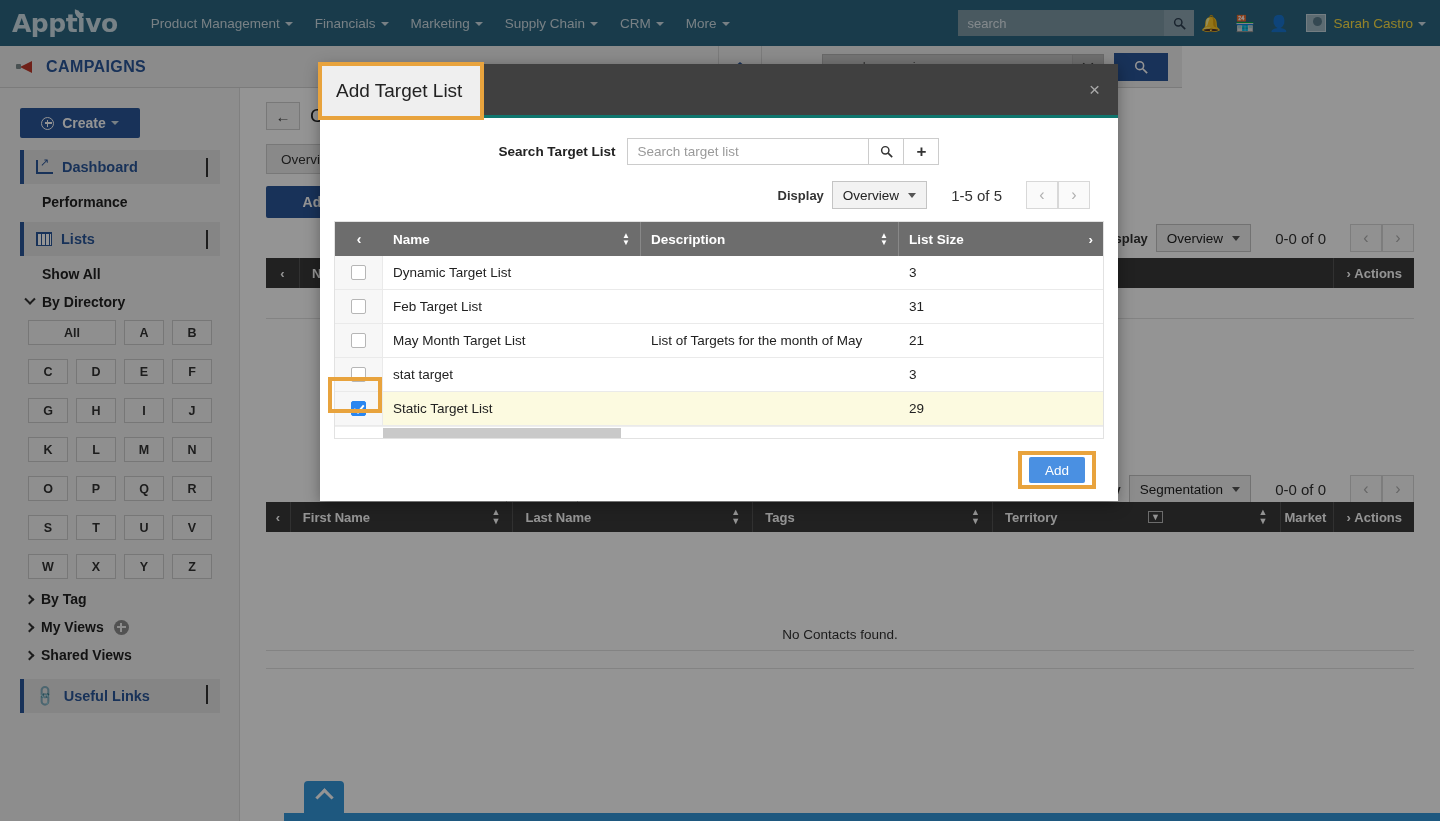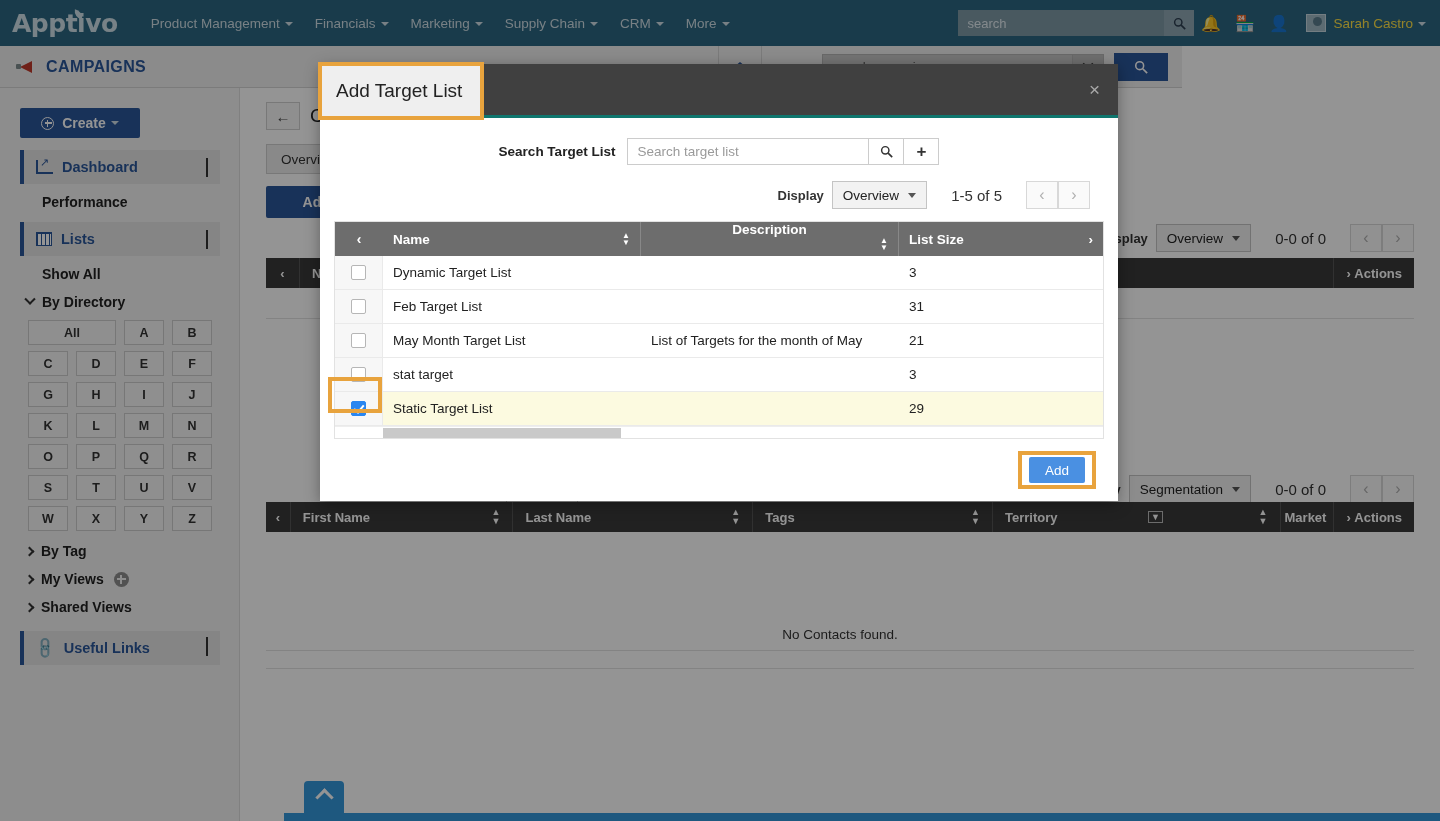--- a/index.html
+++ b/index.html
@@ -141,21 +141,21 @@
   .grouprow { margin: 12px 0 0 26px; display: flex; align-items: center; cursor: pointer; }
   .grouprow .gl { font-size: 14px; font-weight: bold; color: #222; margin-left: 8px; }
   .gplus {
     width: 15px; height: 15px; border-radius: 50%; background: #8d8d8d; margin-left: 10px;
     position: relative; cursor: pointer;
   }
   .gplus:before, .gplus:after { content: ""; position: absolute; background: #f3f3f3; }
   .gplus:before { left: 3px; top: 6.5px; width: 9px; height: 2px; }
   .gplus:after { left: 6.5px; top: 3px; width: 2px; height: 9px; }
 
-  .alpha { margin: 10px 0 0 28px; display: flex; flex-wrap: wrap; width: 190px; gap: 6px 8px; }
+  .alpha { margin: 10px 0 0 28px; display: flex; flex-wrap: wrap; width: 190px; gap: 14px 8px; }
   .akey {
     height: 25px; border: 1px solid #cdcdcd; background: #f7f7f7; font-size: 12.5px; font-weight: bold;
     display: flex; align-items: center; justify-content: center; cursor: pointer; color: #333;
   }
   .akey.w { width: 88px; } .akey.n { width: 40px; }
 
   
   .content { position: absolute; left: 240px; top: 88px; right: 0; bottom: 0; background: #fff; }
   .crow { display: flex; align-items: center; padding: 14px 0 0 26px; }
   .backbtn {
@@ -243,21 +243,21 @@
   }
   .sbtn3 { font-size: 17px; font-weight: bold; }
   .mdisp { display: flex; align-items: center; justify-content: flex-end; margin: 16px 28px 0 0; }
   .mtable { margin: 12px 14px 0 14px; border: 1px solid #e2e2e2; }
   .mthead {
     height: 34px; background: #6d6d6d; display: flex; align-items: center;
     color: #fff; font-size: 13.5px; font-weight: bold;
   }
   .mthead .nav { width: 48px; text-align: center; font-size: 14px; cursor: pointer; }
   .mthead .c-name { width: 258px; display: flex; align-items: center; border-right: 1px solid #888; height: 100%; padding: 0 10px; }
-  .mthead .c-desc { width: 258px; display: flex; align-items: center; border-right: 1px solid #888; height: 100%; padding: 0 10px; flex-direction: column; }
+  .mthead .c-desc { width: 258px; display: flex; align-items: center; border-right: 1px solid #888; height: 100%; padding: 0 10px; }
   .mthead .c-size { flex: 1; display: flex; align-items: center; height: 100%; padding: 0 10px; }
   .sortarrows { margin-left: auto; display: flex; flex-direction: column; line-height: 7px; font-size: 8px; }
   .mrow { height: 34px; display: flex; align-items: center; border-bottom: 1px solid #eaeaea; font-size: 13.5px; color: #222; background: #fff; }
   .mrow .ck { width: 48px; display: flex; align-items: center; justify-content: center; background: #f7f7f7; height: 100%; border-right: 1px solid #eaeaea; }
   .mrow .n { width: 258px; padding: 0 10px; }
   .mrow .d { width: 258px; padding: 0 10px; }
   .mrow .s { flex: 1; padding: 0 10px; }
   .mrow.sel { background: #fcfae0; }
   .cbox {
     width: 15px; height: 15px; border: 1px solid #b6b6b6; background: #fff; border-radius: 2px; cursor: pointer;

